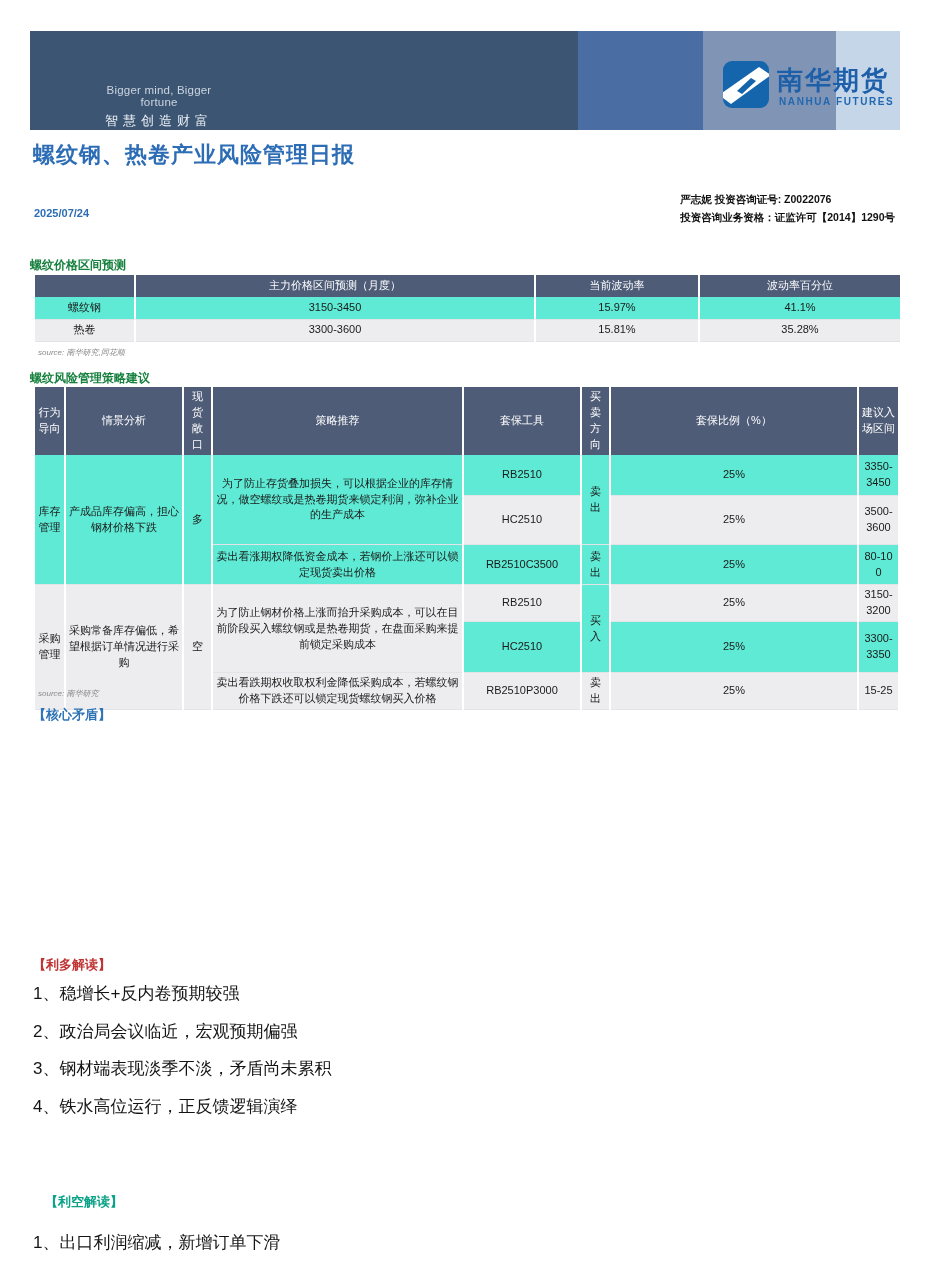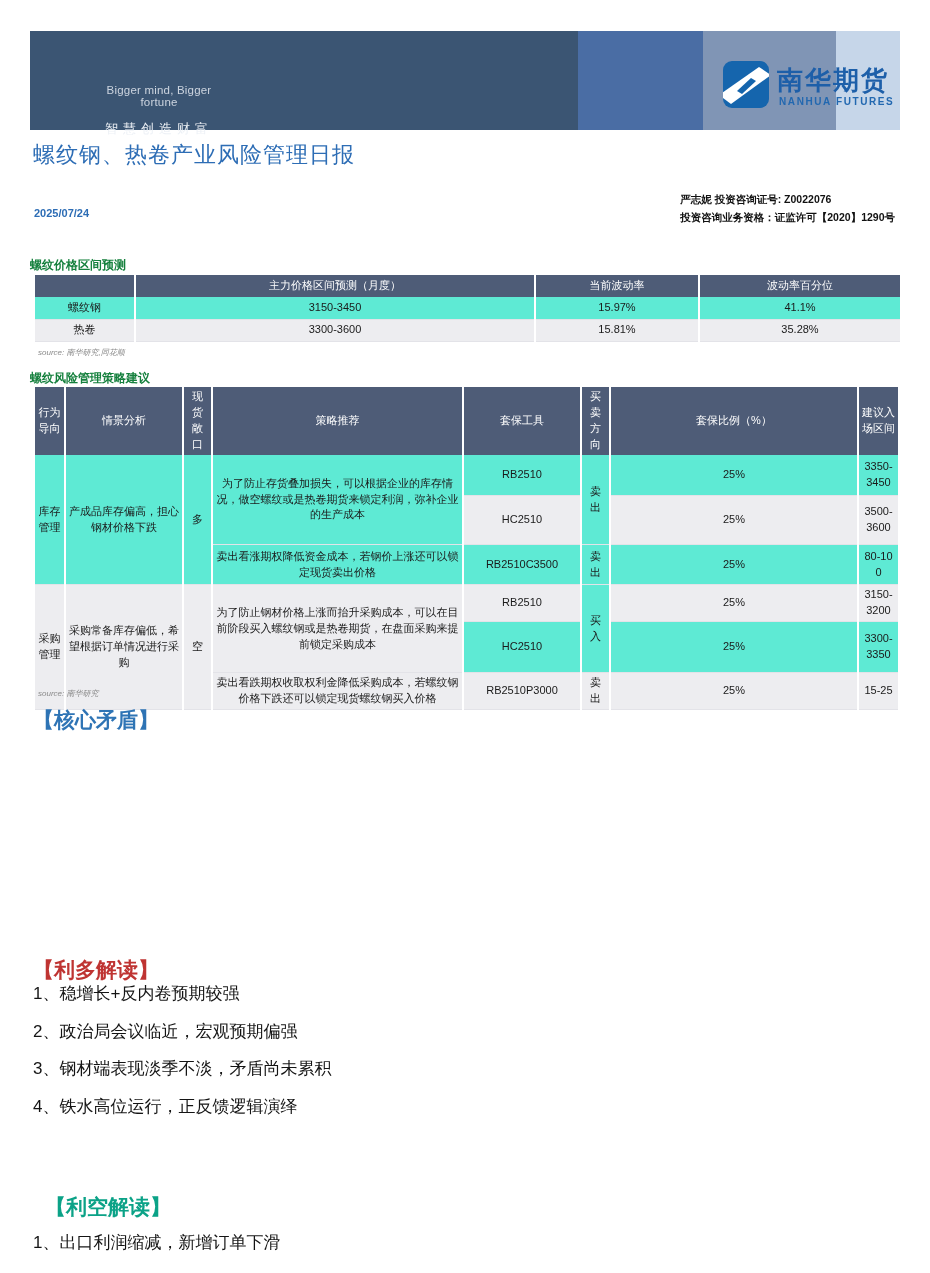--- a/index.html
+++ b/index.html
@@ -7,28 +7,28 @@
   body { font-family:"Liberation Sans","DejaVu Sans",sans-serif; color:#1a1a1a; }
   #page { position:relative; width:930px; height:1273px; background:#fff; overflow:hidden; margin:0 auto; }
 
   
   .banner { position:absolute; left:30px; top:31px; width:870px; height:99px; background:#3b5573; }
   .banner .blk-med   { position:absolute; left:548px; top:0; width:125px; height:99px; background:#4a6da4; }
   .banner .blk-light { position:absolute; left:673px; top:0; width:133px; height:99px; background:#8095b5; }
   .banner .blk-pale  { position:absolute; left:806px; top:0; width:64px;  height:99px; background:#c6d6e9; }
   .slogan { position:absolute; left:58px; top:53px; width:142px; text-align:center; }
   .slogan-en { font-size:11.5px; color:#ccd4df; letter-spacing:0.2px; }
-  .slogan-zh { margin-top:12px; font-size:13px; color:#edf1f6; letter-spacing:5px; }
+  .slogan-zh { margin-top:4px; font-size:13px; color:#edf1f6; letter-spacing:5px; }
   .logo { position:absolute; left:693px; top:28px; width:177px; height:60px; }
   .logo-icon { position:absolute; left:0; top:2px; }
   .logo-zh { position:absolute; left:54px; top:4px; font-size:26px; font-weight:bold; color:#1d5fa9; letter-spacing:2px; white-space:nowrap; }
   .logo-en { position:absolute; left:56px; top:37px; font-size:10px; font-weight:bold; color:#2268b0; letter-spacing:1.6px; white-space:nowrap; }
 
   
-  .report-title { position:absolute; left:33px; top:140px; font-size:22px; font-weight:normal; color:#2d6db5; letter-spacing:1px; }
+  .report-title { position:absolute; left:33px; top:140px; font-size:22px; font-weight:bold; color:#2d6db5; letter-spacing:1px; }
   .report-date  { position:absolute; left:34px; top:175px; font-size:11px; font-weight:bold; color:#2d6db5;margin-top:32px; }
   .analyst { position:absolute; right:35px; top:190px; font-size:10.5px; font-weight:bold; color:#111; line-height:18px; }
 
   
   .tbl-title { position:absolute; left:30px; font-size:12px; font-weight:bold; color:#15803d; }
   table { border-collapse:collapse; table-layout:fixed; }
   th, td { font-size:11px; text-align:center; vertical-align:middle; padding:2px 3px; line-height:1.45; border-right:2px solid #fff; }
   th:last-child, td:last-child { border-right:none; }
   thead th { background:#4e5c77; color:#fff; font-weight:normal; }
   tbody td { border-bottom:1px solid #e3e3e8; }
@@ -43,21 +43,21 @@
   .t1 tbody tr { height:22px; }
 
   .t2 { position:absolute; left:35px; top:387px; width:863px; }
   .t2 table { width:863px; }
   .t2 thead tr { height:45px; }
   .t2 td.entry { word-break:break-all; }
   tr.r1{height:41px;} tr.r2{height:49px;} tr.r3{height:40px;}
   tr.r4{height:36px;} tr.r5{height:51px;} tr.r6{height:34px;margin-left:28px;}
 
   
-  .sec-h { position:absolute; left:33px; font-size:21px; font-weight:bold; }
+  .sec-h { position:absolute; left:33px; font-size:13px; font-weight:bold; }
   .h-blue { color:#2e74b5; }
   .h-red  { color:#bf3432; }
   .h-teal { color:#0ba287;margin-left:12px; }
   .core-body { position:absolute; left:33px; top:731px; width:863px; font-size:17.5px; line-height:35px; text-align:justify; color:#141414; }
   .num-list { position:absolute; left:33px; width:863px; font-size:17px; line-height:37.5px; color:#141414; }
   .num-list div { white-space:nowrap; }
 </style>
 </head>
 <body>
 
@@ -86,21 +86,21 @@
       </svg>
       <div class="logo-zh">南华期货</div>
       <div class="logo-en">NANHUA FUTURES</div>
     </div>
   </div>
 
   <div class="report-title">螺纹钢、热卷产业风险管理日报</div>
   <div class="report-date">2025/07/24</div>
   <div class="analyst">
     <div>严志妮 投资咨询证号: Z0022076</div>
-    <div>投资咨询业务资格：证监许可【2020】1290号</div>
+    <div>投资咨询业务资格：证监许可【2014】1290号</div>
   </div>
 
   <div class="tbl-title" style="top:257px">螺纹价格区间预测</div>
   <div class="t1">
     <table>
       <colgroup>
           <col style="width:100px">
           <col style="width:400px">
           <col style="width:164px">
           <col style="width:201px">

